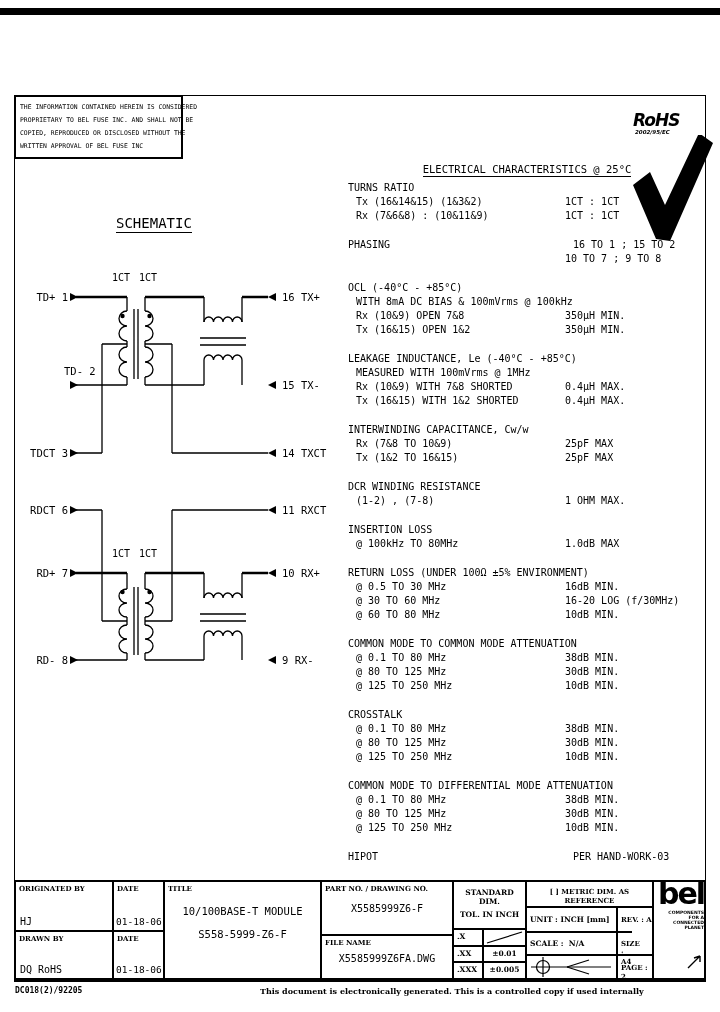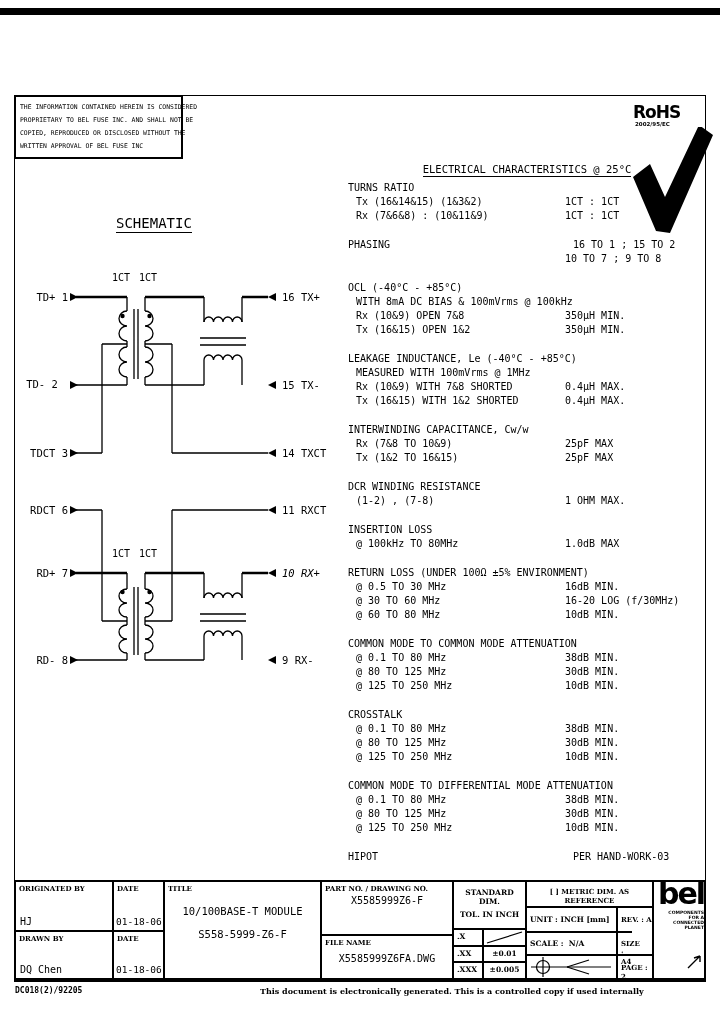--- a/index.html
+++ b/index.html
@@ -9,21 +9,21 @@
   }
   .abs{position:absolute;}
   
   #top-bar{left:0;top:8px;width:720px;height:7px;background:#000;}
   
   #sheet{left:14px;top:95px;width:692px;height:887px;border:1.5px solid #000;border-bottom:3px solid #000;box-sizing:border-box;}
   
   #prop-box{left:14px;top:95px;width:169px;height:64px;border:2px solid #000;box-sizing:border-box;padding:4px 3px 0 4px;}
   #prop-box .pline{font-size:6.4px;line-height:13px;white-space:nowrap;letter-spacing:0px;}
   
-  #rohs{left:625px;top:104px;width:95px;height:130px;}
+  #rohs{left:625px;top:112px;width:95px;height:130px;font-style:italic;}
   #rohs .rohs-word{font-family:"DejaVu Sans",sans-serif;font-weight:bold;font-size:17px;letter-spacing:-1px;line-height:17px;margin-left:8px;}
   #rohs .rohs-dir{font-family:"DejaVu Sans",sans-serif;font-weight:bold;font-size:5.5px;margin-left:10px;letter-spacing:0;}
   
   #schematic-title{left:116px;top:215px;font-size:14px;border-bottom:1.5px solid #000;padding-bottom:1px;white-space:nowrap;}
   .pin-label{position:absolute;font-size:10.5px;line-height:12px;white-space:nowrap;}
   
   #elec{left:348px;top:163px;width:358px;}
   #elec-title{font-size:10.5px;text-align:center;margin-bottom:6px;}
   #elec-title span{border-bottom:1.5px solid #000;padding-bottom:1px;}
   .spec-section{margin-bottom:15px;font-size:10px;line-height:14px;}
@@ -104,30 +104,30 @@
     <polygon points="276,293 276,301 268,297"></polygon>
       <polygon points="276,381 276,389 268,385"></polygon>
     <polygon points="276,449 276,457 268,453"></polygon>
       <polygon points="276,506 276,514 268,510"></polygon>
     <polygon points="276,569 276,577 268,573"></polygon>
       <polygon points="276,656 276,664 268,660"></polygon>
   </g>
 </svg>
 <div id="schematic-labels" class="abs" style="left:0;top:0;width:720px;height:1012px;pointer-events:none;">
     <div class="pin-label" style="left: 16px; top: 291px; width: 52px; text-align: right;">TD+ 1</div>
-    <div class="pin-label" style="left: 16px; top: 378px; width: 52px; text-align: center;">TD- 2</div>
+    <div class="pin-label" style="left: 16px; top: 365px; width: 52px; text-align: left; padding-left: 48px;">TD- 2</div>
     <div class="pin-label" style="left: 16px; top: 447px; width: 52px; text-align: right;">TDCT 3</div>
     <div class="pin-label" style="left: 16px; top: 504px; width: 52px; text-align: right;">RDCT 6</div>
     <div class="pin-label" style="left: 16px; top: 567px; width: 52px; text-align: right;">RD+ 7</div>
     <div class="pin-label" style="left: 16px; top: 654px; width: 52px; text-align: right;">RD- 8</div>
     <div class="pin-label" style="left: 282px; top: 291px;">16 TX+</div>
     <div class="pin-label" style="left: 282px; top: 379px;">15 TX-</div>
     <div class="pin-label" style="left: 282px; top: 447px;">14 TXCT</div>
     <div class="pin-label" style="left: 282px; top: 504px;">11 RXCT</div>
-    <div class="pin-label" style="left: 282px; top: 567px; font-style: italic;">10 RX+</div>
+    <div class="pin-label" style="left: 282px; top: 567px;">10 RX+</div>
     <div class="pin-label" style="left: 282px; top: 654px;">9 RX-</div>
     <div class="pin-label" style="left: 112px; top: 272px; font-size: 10px;">1CT</div>
     <div class="pin-label" style="left: 139px; top: 272px; font-size: 10px;">1CT</div>
     <div class="pin-label" style="left: 112px; top: 548px; font-size: 10px;">1CT</div>
     <div class="pin-label" style="left: 139px; top: 548px; font-size: 10px;">1CT</div>
   </div>
 
 <div id="elec" class="abs">
   <div id="elec-title"><span>ELECTRICAL CHARACTERISTICS @ 25°C</span></div>
   <div id="elec-sections">
@@ -200,36 +200,36 @@
   <div class="tbc" style="left:0;top:0;width:96px;height:48px;">
     <div class="tb-label">ORIGINATED BY</div>
     <div class="tb-val" style="position:absolute;left:4px;bottom:3px;">HJ</div>
   </div>
   <div class="tbc bl" style="left:96px;top:0;width:51px;height:48px;">
     <div class="tb-label">DATE</div>
     <div class="tb-val" style="position:absolute;left:2px;bottom:3px;font-size:9.5px;">01-18-06</div>
   </div>
   <div class="tbc bt" style="left:0;top:48px;width:96px;height:48px;">
     <div class="tb-label">DRAWN BY</div>
-    <div class="tb-val" style="position:absolute;left:4px;bottom:3px;">DQ Chen</div>
+    <div class="tb-val" style="position:absolute;left:4px;bottom:3px;">DQ RoHS</div>
   </div>
   <div class="tbc bl bt" style="left:96px;top:48px;width:51px;height:48px;">
     <div class="tb-label">DATE</div>
     <div class="tb-val" style="position:absolute;left:2px;bottom:3px;font-size:9.5px;">01-18-06</div>
   </div>
 
   <div class="tbc bl" style="left:147px;top:0;width:157px;height:96px;">
     <div class="tb-label">TITLE</div>
     <div class="tb-val cen" style="margin-top:12px;font-size:10.5px;">10/100BASE-T MODULE</div>
     <div class="tb-val cen" style="margin-top:11px;font-size:10.5px;">S558-5999-Z6-F</div>
   </div>
 
   <div class="tbc bl" style="left:304px;top:0;width:132px;height:52px;">
     <div class="tb-label">PART NO. / DRAWING NO.</div>
-    <div class="tb-val cen" style="margin-top:2px;">X5585999Z6-F</div>
+    <div class="tb-val cen" style="margin-top:10px;">X5585999Z6-F</div>
   </div>
   <div class="tbc bl bt" style="left:304px;top:52px;width:132px;height:44px;">
     <div class="tb-label">FILE NAME</div>
     <div class="tb-val cen" style="margin-top:6px;">X5585999Z6FA.DWG</div>
   </div>
 
   <div class="tbc bl" style="left:436px;top:0;width:73px;height:46px;">
     <div class="tb-label cen" style="padding:6px 0 0 0;font-size:7.5px;">STANDARD DIM.</div>
     <div class="tb-label cen" style="padding:4px 0 0 0;font-size:7.5px;">TOL. IN INCH</div>
   </div>

